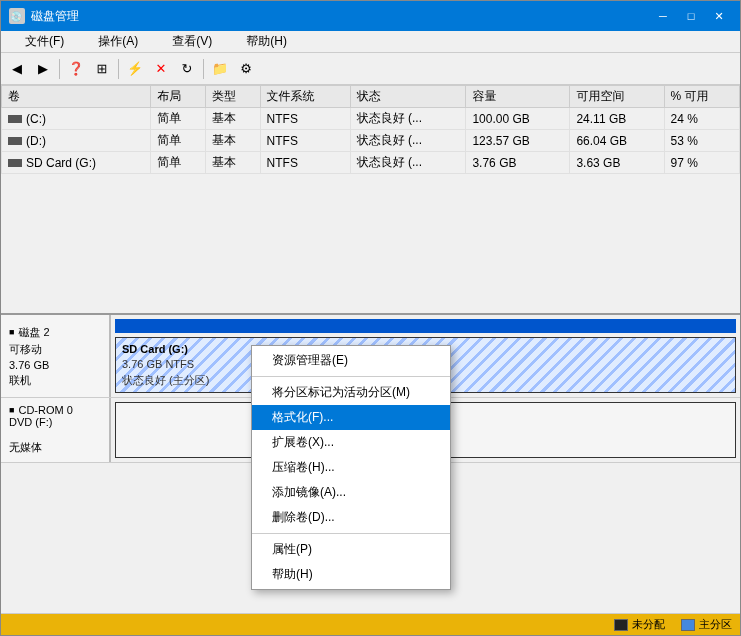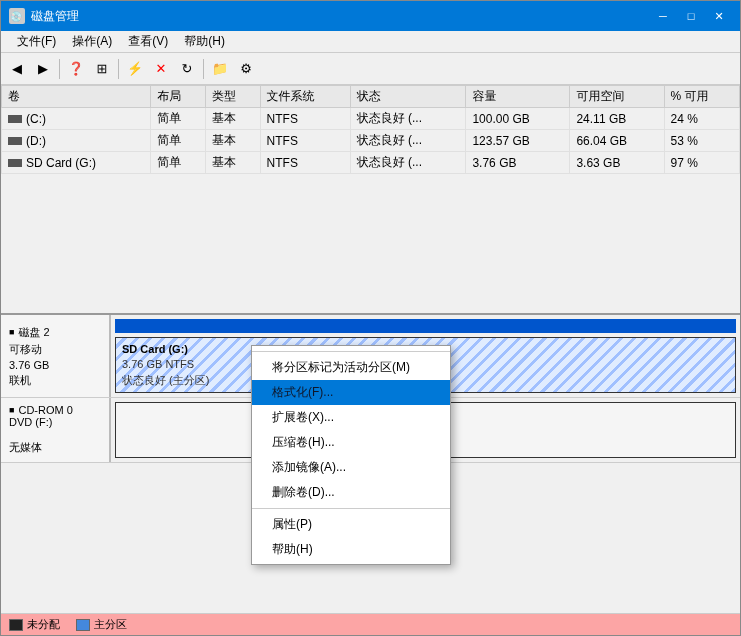--- a/index.html
+++ b/index.html
@@ -66,23 +66,24 @@
       align-items: center;
       justify-content: center;
       font-size: 11px;
     }
 
     .menu-bar {
       background: #f0f0f0;
       height: 22px;
       display: flex;
       align-items: center;
-      padding: 0 8px;
+      padding: 0 16px;
       border-bottom: 1px solid #ccc;
       flex-shrink: 0;
+      gap: 18px;
     }
     .menu-item {
       padding: 2px 8px;
       cursor: pointer;
       font-size: 12px;
     }
 
     .toolbar {
       height: 32px;
       background: #f0f0f0;
@@ -228,28 +229,29 @@
     .cdrom-block {
       flex: 1;
       border: 1px solid #333;
       background: #f5f5f5;
       padding: 4px 6px;
       font-size: 11px;
     }
 
     .legend-bar {
       height: 22px;
-      background: #fca5a5;
+      background: #eab308;
       border-top: 1px solid #ccc;
       display: flex;
       align-items: center;
       padding: 0 8px;
       gap: 16px;
       font-size: 11px;
       flex-shrink: 0;
+      justify-content: flex-end;
     }
     .legend-item {
       display: flex;
       align-items: center;
       gap: 4px;
     }
     .legend-color {
       width: 14px;
       height: 12px;
       border: 1px solid #666;
@@ -268,21 +270,21 @@
       padding: 2px 0;
     }
     .ctx-item {
       padding: 4px 20px;
       cursor: pointer;
       font-size: 12px;
       white-space: nowrap;
     }
     .ctx-item.highlighted {
       background: #0078d7;
-      color: #0f172a;
+      color: #ffffff;
     }
     .ctx-separator {
       height: 1px;
       background: #ccc;
       margin: 3px 0;
     }
 
     .lower-container {
       flex: 1;
       display: flex;
@@ -433,20 +435,21 @@
           <div class="legend-color" style="background:#222;"></div>
           <span>未分配</span>
         </div>
         <div class="legend-item">
           <div class="legend-color" style="background:#4488dd;"></div>
           <span>主分区</span>
         </div>
       </div>
 
       <div class="context-menu" style="top: 30px; left: 250px;">
+        <div class="ctx-item">资源管理器(E)</div>
         <div class="ctx-separator"></div>
         <div class="ctx-item">将分区标记为活动分区(M)</div>
         <div class="ctx-item highlighted">格式化(F)...</div>
         <div class="ctx-item">扩展卷(X)...</div>
         <div class="ctx-item">压缩卷(H)...</div>
         <div class="ctx-item">添加镜像(A)...</div>
         <div class="ctx-item">删除卷(D)...</div>
         <div class="ctx-separator"></div>
         <div class="ctx-item">属性(P)</div>
         <div class="ctx-item">帮助(H)</div>

